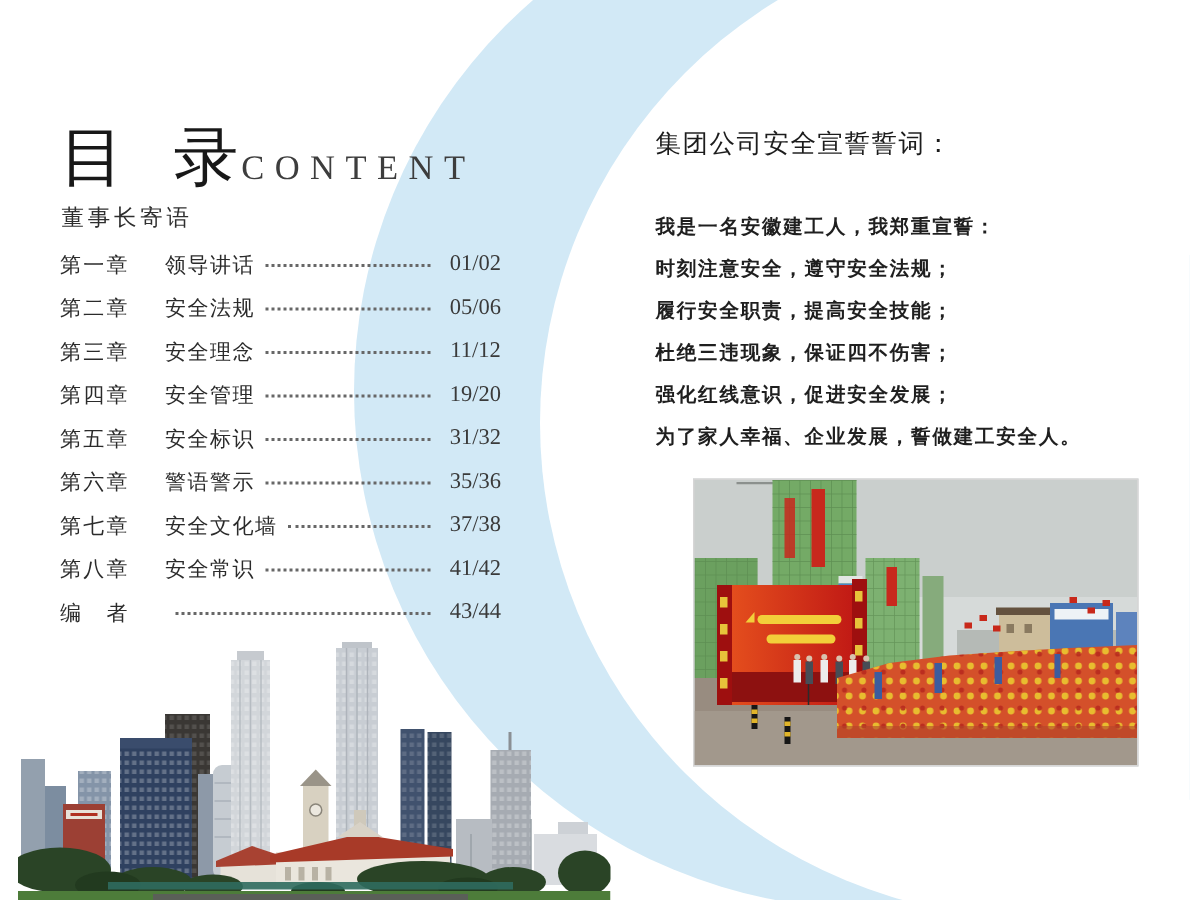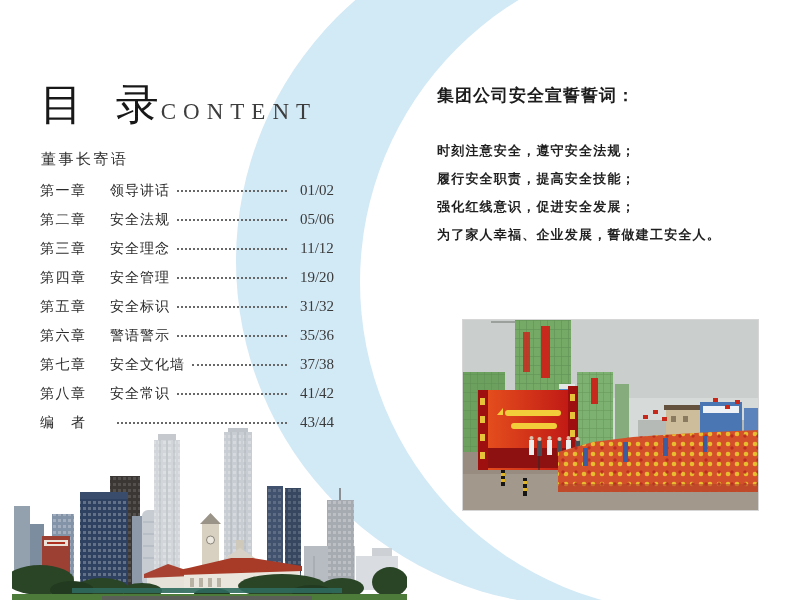--- a/index.html
+++ b/index.html
@@ -12,30 +12,30 @@
             border-radius:50%;background:#d2e9f6;z-index:1;}
   .circle-b{position:absolute;left:360px;top:-48px;width:660px;height:660px;
             border-radius:50%;background:#ffffff;z-index:1;}
 
   .layer{position:absolute;z-index:2;}
 
   
   .toc-title{left:40px;top:76px;white-space:nowrap;}
   .toc-title .cn{font-size:43px;color:#181818;letter-spacing:2px;word-spacing:18px;}
   .toc-title .en{font-size:23px;color:#3d3d3d;letter-spacing:7px;}
-  .preface{left:41px;top:150px;font-size:15px;color:#2e2e2e;letter-spacing:2.5px;}
-  .toc-list{left:40px;top:176px;width:298px;}
+  .preface{left:41px;top:136px;font-size:15px;color:#2e2e2e;letter-spacing:2.5px;}
+  .toc-list{left:40px;top:162px;width:298px;}
   .toc-row{display:flex;align-items:center;height:29px;font-size:14px;color:#2b2b2b;}
   .toc-row .chap{width:54px;letter-spacing:1.5px;flex:0 0 auto;}
   .toc-row .ttl{letter-spacing:1px;flex:0 0 auto;margin-left:16px;}
   .toc-row .dots{flex:1 1 auto;height:0;border-top:2px dotted #676767;margin:0 9px 0 7px;}
   .toc-row .pg{width:42px;text-align:center;font-size:15px;color:#3a3a3a;flex:0 0 auto;}
 
   
-  .pledge-title{left:437px;top:84px;font-size:17px;color:#1c1c1c;letter-spacing:1px;font-weight:700;white-space:nowrap;}
+  .pledge-title{left:437px;top:84px;font-size:17px;color:#1c1c1c;letter-spacing:1px;font-weight:400;white-space:nowrap;}
   .pledge-body{left:437px;top:143px;width:345px;}
   .pledge-body p{margin:0 0 13px 0;font-size:13px;line-height:15px;font-weight:700;
                  color:#1f1f1f;letter-spacing:1.2px;white-space:nowrap;}
   .ind0{margin-left:0;}
   .ind1{margin-left:30px;}
   .ind2{margin-left:58px;}
 
   
   .photo-ceremony{left:462px;top:319px;width:295px;height:190px;border:1px solid #d6d6d6;
                   box-sizing:content-box;background:#cacfcd;}
@@ -109,22 +109,24 @@
     <div class="toc-row">
       <span class="chap">编　者</span>
       <span class="ttl"></span>
       <span class="dots"></span>
       <span class="pg">43/44</span>
     </div>
   </div>
 
   <div class="layer pledge-title">集团公司安全宣誓誓词：</div>
   <div class="layer pledge-body">
+    <p class="ind0">我是一名安徽建工人，我郑重宣誓：</p>
     <p class="ind1">时刻注意安全，遵守安全法规；</p>
     <p class="ind1">履行安全职责，提高安全技能；</p>
+    <p class="ind1">杜绝三违现象，保证四不伤害；</p>
     <p class="ind1">强化红线意识，促进安全发展；</p>
     <p class="ind2">为了家人幸福、企业发展，誓做建工安全人。</p>
   </div>
 
   <div class="layer photo-ceremony" role="img" aria-label="Safety pledge ceremony: rows of workers in orange uniforms with yellow hard hats facing a red stage banner with yellow slogan text; construction towers wrapped in green safety netting behind, grey sky">
     <svg width="295" height="190" viewBox="0 0 295 190" xmlns="http://www.w3.org/2000/svg">
       <defs>
         <linearGradient id="stg" x1="0" y1="0" x2="1" y2="0">
           <stop offset="0" stop-color="#e8541e"></stop>
             <stop offset="1" stop-color="#bd1414"></stop>

